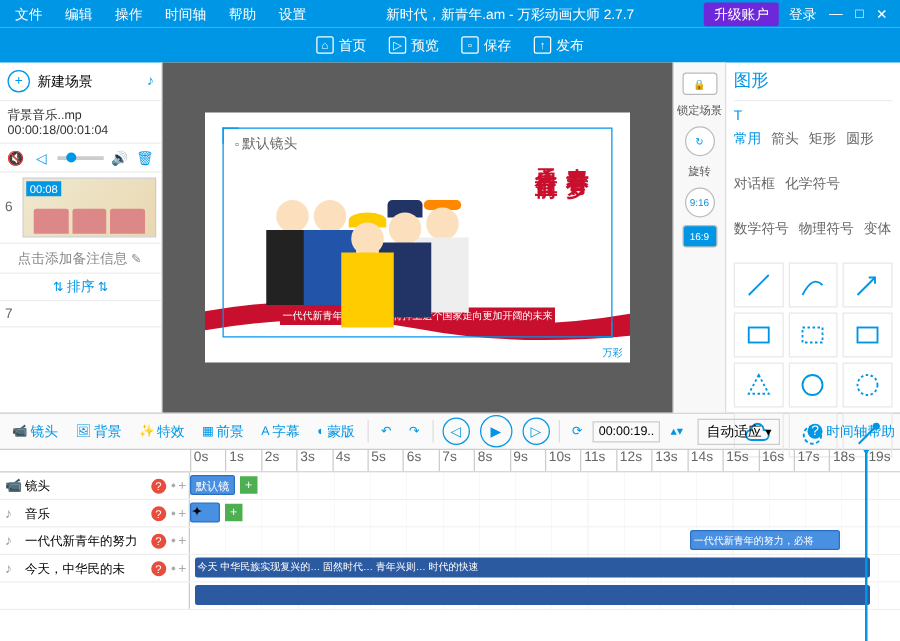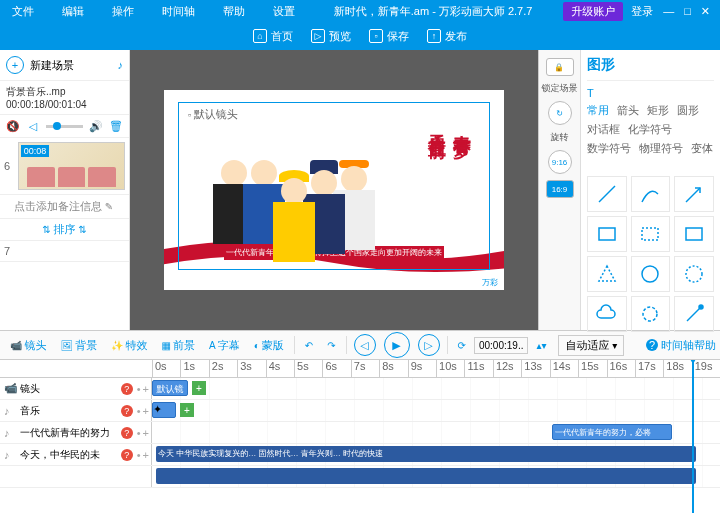--- a/index.html
+++ b/index.html
@@ -1,18 +1,18 @@
 <!DOCTYPE html>
 <html><head>
 <meta charset="utf-8">
 <style>
 *{margin:0;padding:0;box-sizing:border-box;font-family:"Microsoft YaHei",sans-serif;font-size:11px;-webkit-user-select:none}
 body{width:720px;height:513px;overflow:hidden;background:#fff}
 .topbar{height:22px;background:#0096e6;color:#fff;display:flex;align-items:center;padding:0 4px}
-.topbar .menu{display:flex;gap:12px}
+.topbar .menu{display:flex;gap:2px}
 .topbar .menu span{padding:3px 8px;cursor:pointer}
 .topbar .title{flex:1;text-align:center;font-size:11px}
 .topbar .upgrade{background:#6d28d9;padding:2px 8px;border-radius:2px;margin-right:8px}
 .topbar .winbtns{display:flex;gap:10px;padding-right:6px;font-size:14px}
 .toolbar{height:28px;background:#0096e6;color:#fff;display:flex;align-items:center;justify-content:center;gap:18px}
 .toolbar .tb{display:flex;align-items:center;gap:4px;cursor:pointer}
 .toolbar .icon{width:14px;height:14px;border:1.5px solid #fff;border-radius:2px;display:inline-flex;align-items:center;justify-content:center;font-size:9px}
 .main{display:flex;height:280px}
 .left{width:130px;border-right:1px solid #ddd;display:flex;flex-direction:column}
 .newscene{display:flex;align-items:center;padding:6px;gap:6px;border-bottom:1px solid #eee}
@@ -57,22 +57,22 @@
 .p5 .hat{width:30px;height:8px;background:#ff8800;border-radius:4px;margin:0 auto -2px}
 .ribbon{position:absolute;bottom:15px;left:-20px;right:-20px;height:40px}
 .ribbon svg{width:100%;height:100%}
 .caption{position:absolute;bottom:30px;left:60px;right:60px;height:14px;background:#c8102e;color:#fff;font-size:8px;text-align:center;line-height:14px;overflow:hidden}
 .logo{position:absolute;bottom:2px;right:6px;font-size:8px;color:#0096e6}
 .rpanel{width:42px;background:#f8f8f8;border-left:1px solid #ccc;display:flex;flex-direction:column;align-items:center;padding-top:8px;gap:6px}
 .rpanel .rbtn{width:28px;height:18px;border:1px solid #bbb;border-radius:3px;font-size:8px;color:#0096e6;display:flex;align-items:center;justify-content:center;background:#fff}
 .rpanel .label{font-size:9px;color:#555}
 .rpanel .round{border-radius:50%;width:24px;height:24px}
 .shapes{width:140px;border-left:1px solid #ddd;padding:6px}
-.shapes h3{color:#0096e6;font-size:14px;font-weight:bold;margin-bottom:6px}
-.shapes .cats{display:flex;flex-wrap:wrap;gap:4px 8px;margin-bottom:20px;font-size:10px}
+.shapes h3{color:#0096e6;font-size:14px;font-weight:normal;margin-bottom:6px}
+.shapes .cats{display:flex;flex-wrap:wrap;gap:21px 8px;margin-bottom:20px;font-size:10px}
 .shapes .cats span{color:#666}
 .shapes .cats .act{color:#0096e6}
 .shapes .grid{display:grid;grid-template-columns:repeat(3,1fr);gap:4px;margin-top:6px}
 .shapes .cell{height:36px;border:1px solid #e8e8e8;display:flex;align-items:center;justify-content:center}
 .shapes svg{width:22px;height:22px;stroke:#0096e6;fill:none;stroke-width:1.5}
 .midbar{height:30px;border-top:1px solid #ccc;border-bottom:1px solid #ccc;display:flex;align-items:center;padding:0 4px;gap:2px;background:#fafafa}
 .midbar .mtab{display:flex;align-items:center;gap:2px;padding:3px 5px;color:#0096e6;font-size:10px;border:1px solid transparent}
 .midbar .sep{width:1px;height:18px;background:#ddd;margin:0 2px}
 .midbar .play{width:22px;height:22px;border:1.5px solid #0096e6;border-radius:50%;display:flex;align-items:center;justify-content:center;color:#0096e6;margin:0 3px}
 .midbar .time{border:1px solid #ccc;padding:2px 4px;font-size:10px}

